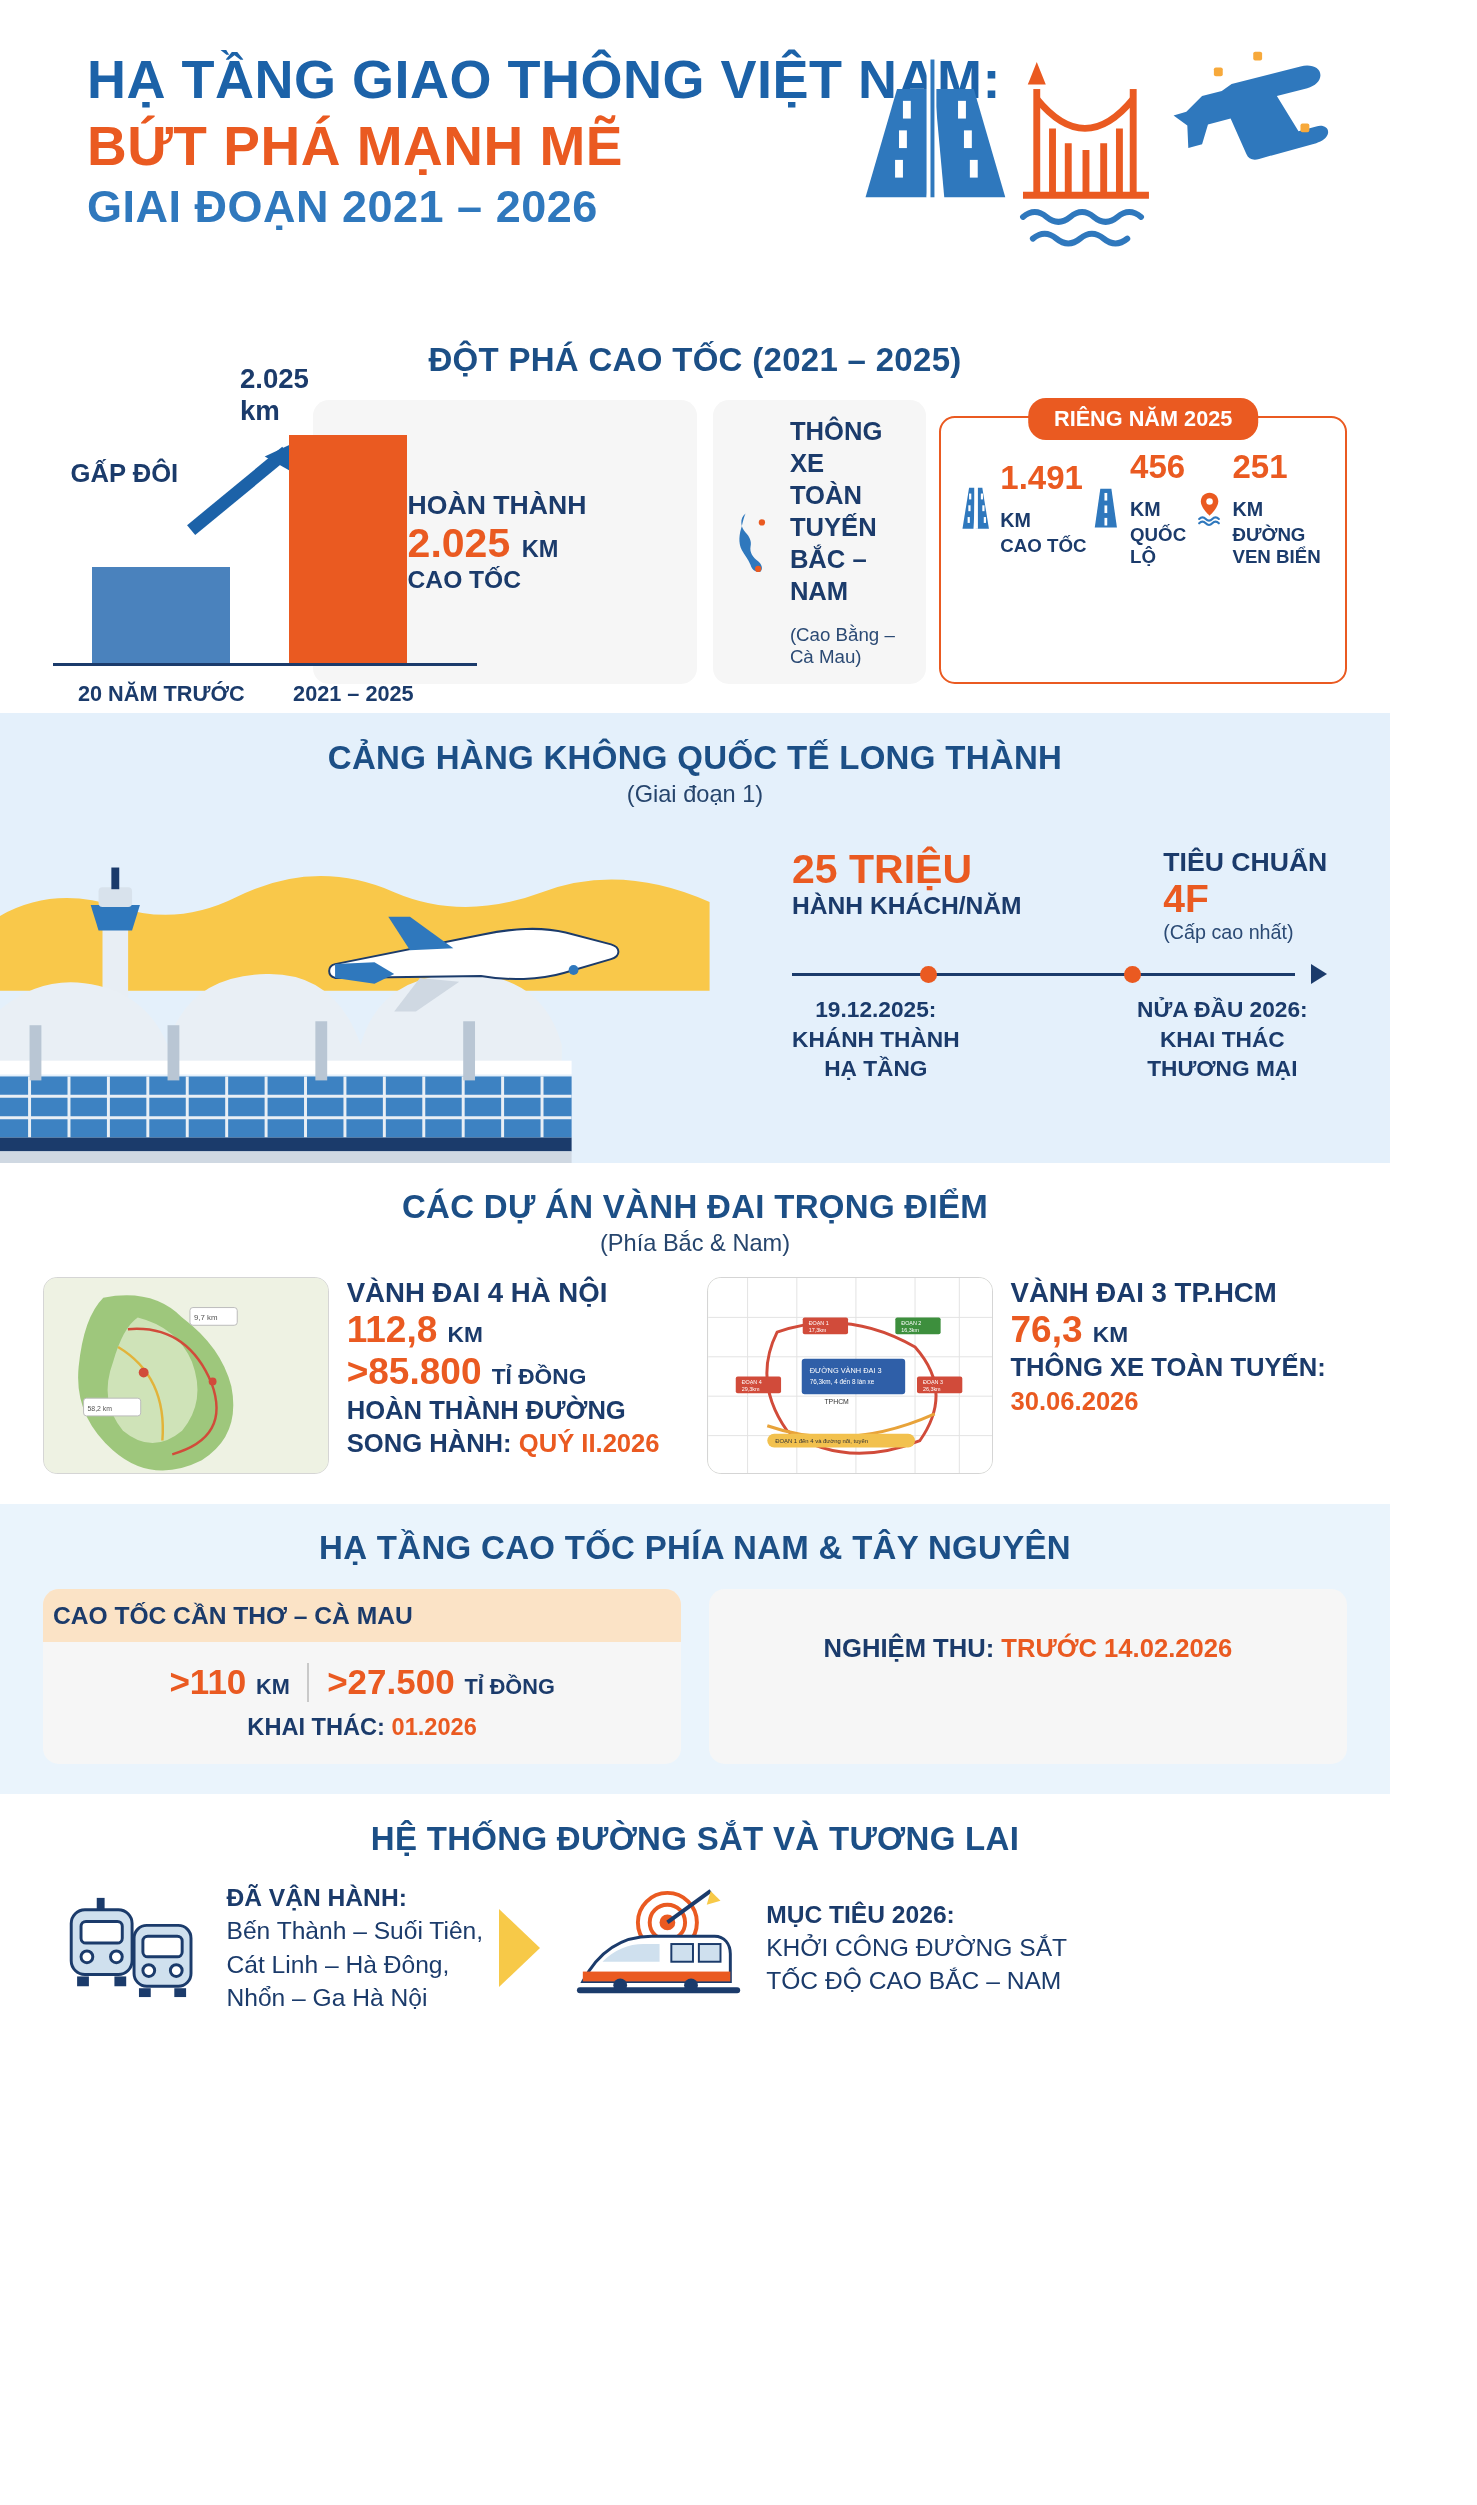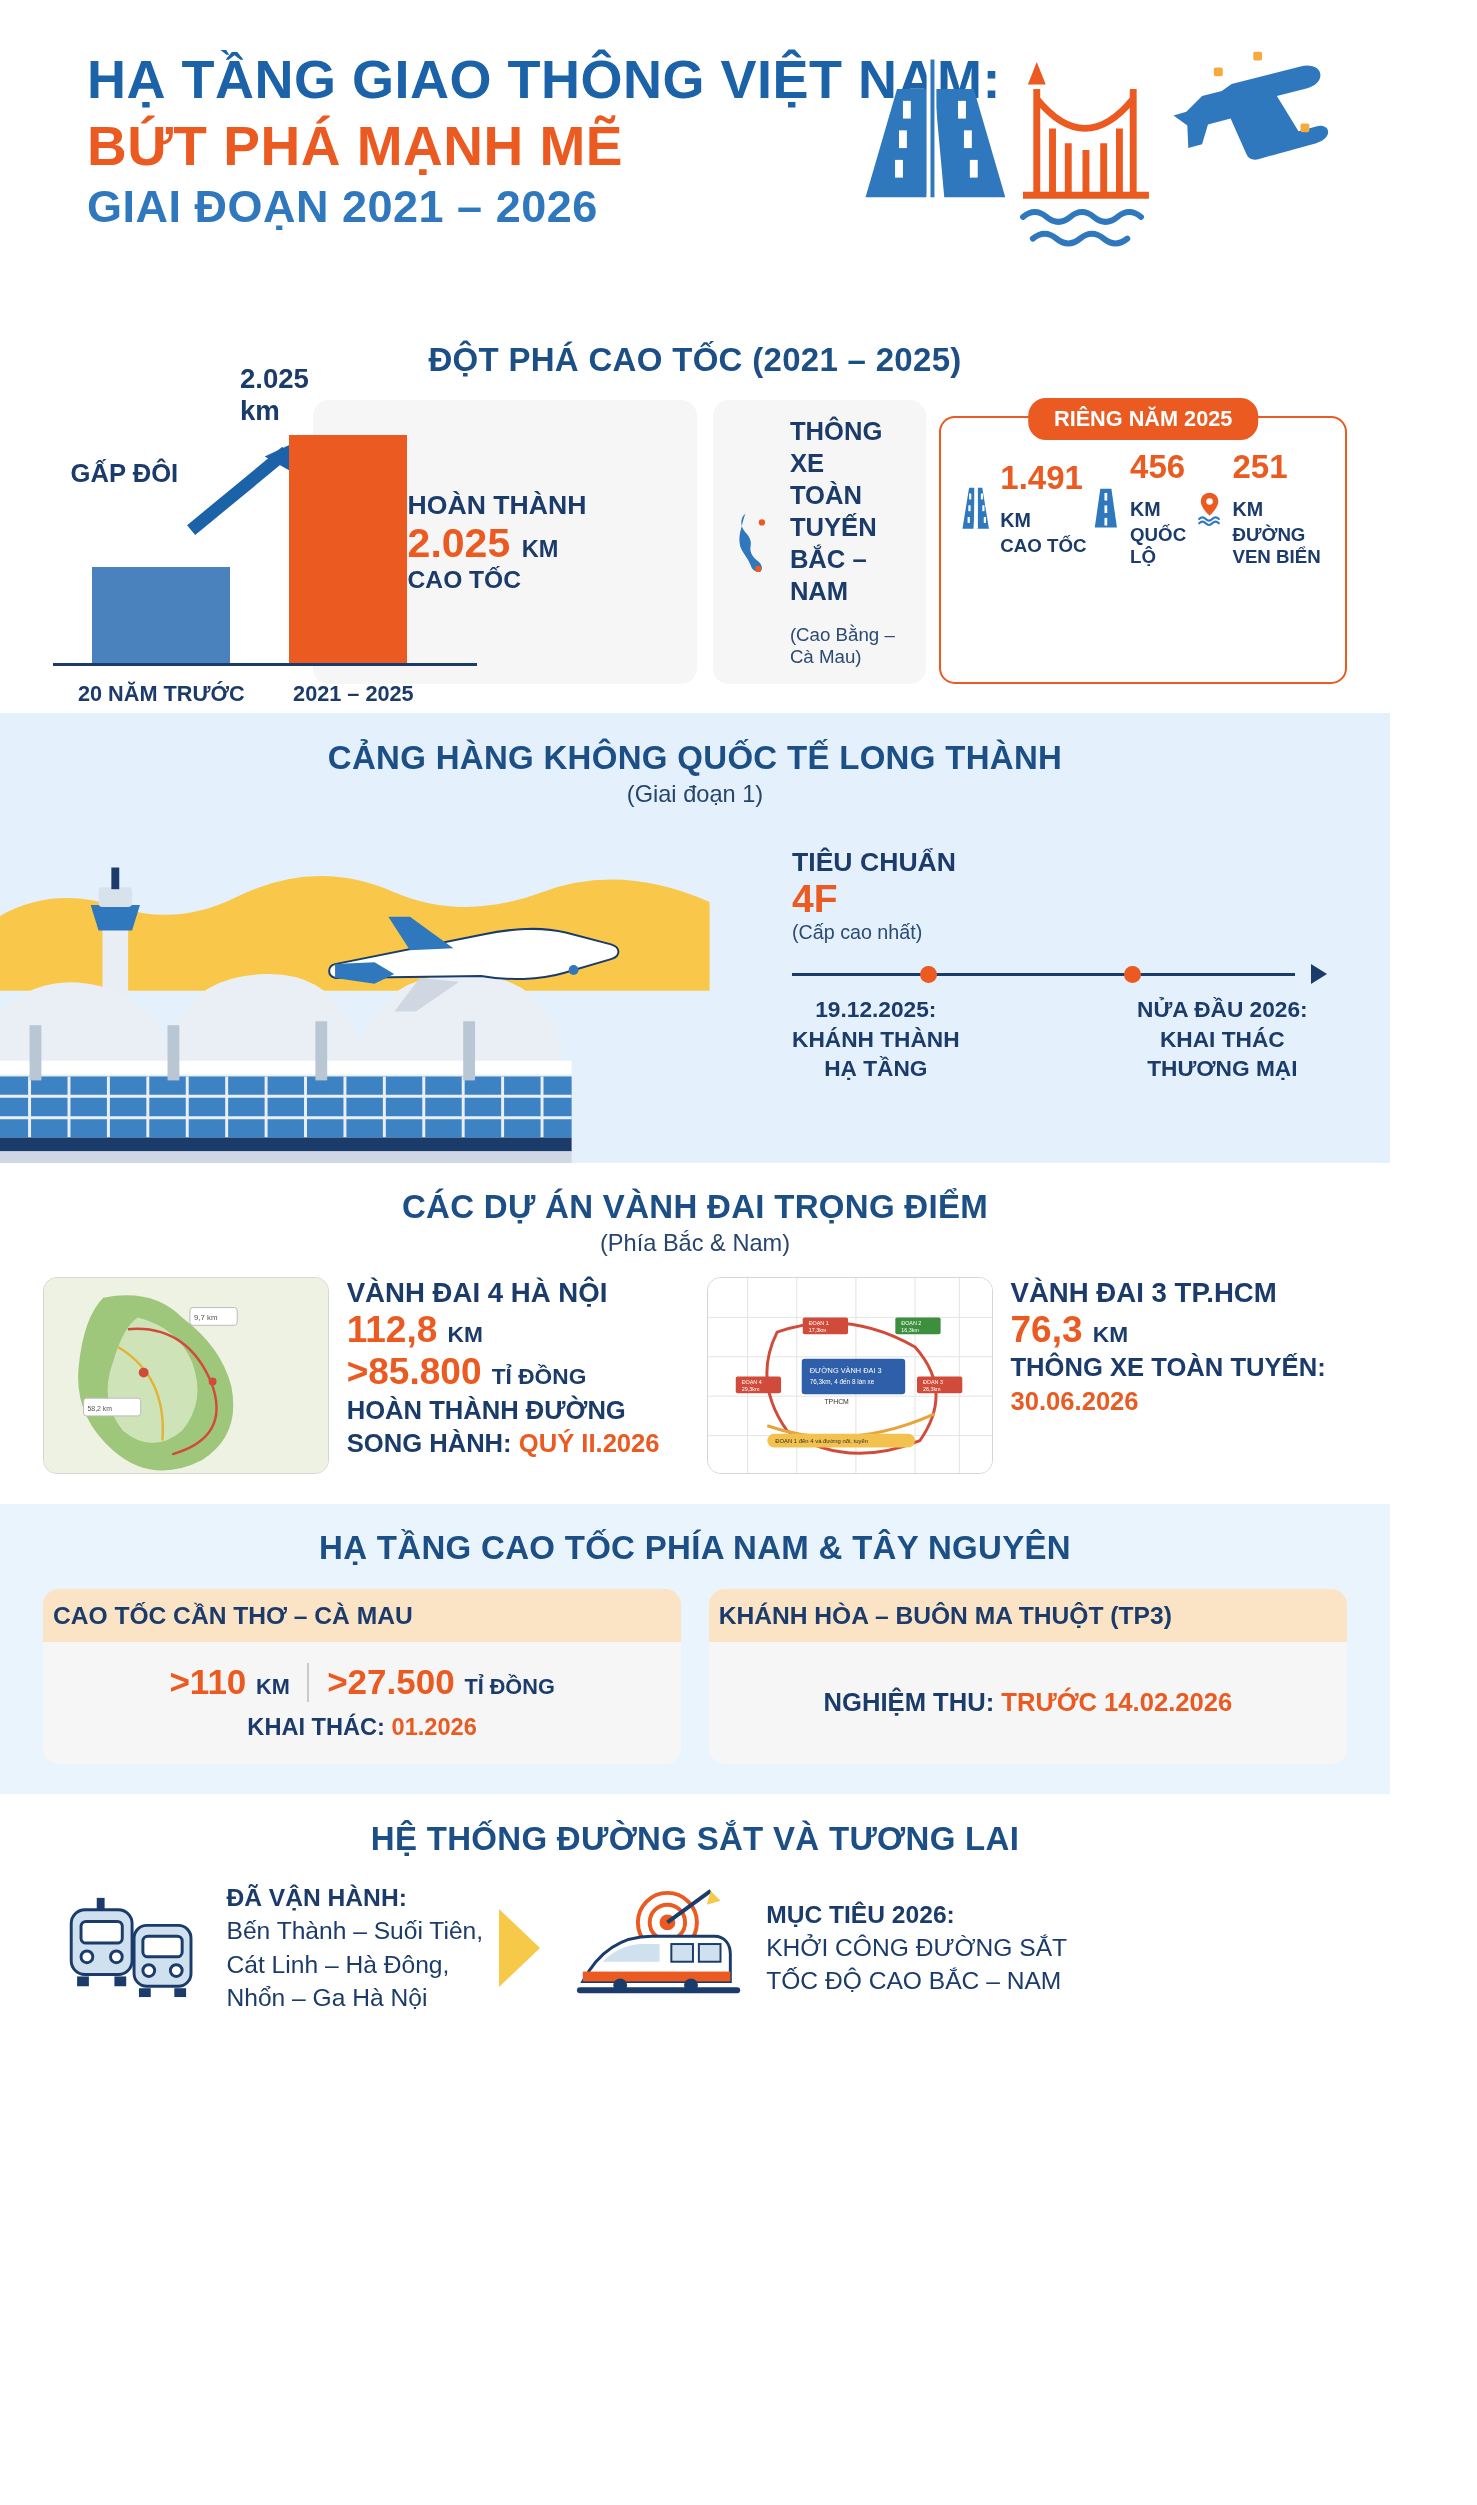--- a/index.html
+++ b/index.html
@@ -369,20 +369,24 @@
             <path d="M86 44 l-22 -34 h22 l44 32 z" fill="#2f78bd"></path>
             <path d="M96 72 l-26 34 h22 l44 -30 z" fill="#cfd8e2"></path>
             <path d="M10 58 l40 -2 20 12 -20 10 -40 -6 z" fill="#2f78bd"></path>
             <circle cx="252" cy="64" r="5" fill="#2f78bd"></circle>
           </g>
         </svg>
       </div>
 
       <div class="sec2-right">
         <div class="rowtop">
+          <div>
+            <div class="big-orange">25 TRIỆU</div>
+            <div class="mid-blue">HÀNH KHÁCH/NĂM</div>
+          </div>
           <div style="text-align:left">
             <div class="std-label">TIÊU CHUẨN</div>
             <div class="std-4f">4F</div>
             <div class="std-note">(Cấp cao nhất)</div>
           </div>
         </div>
 
         <div class="timeline">
           <div class="line"></div>
           <div class="dot d1"></div>
@@ -488,21 +492,20 @@
             <div class="p-sep"></div>
             <div class="p-big"><span>&gt;27.500</span>
               <span class="u">TỈ ĐỒNG</span></div>
           </div>
           <div class="p-sub"><span>KHAI THÁC:</span>
             <span class="hl">01.2026</span></div>
         </div>
       </div>
 
       <div class="panel">
-        <div class="panel-head">KHÁNH HÒA – BUÔN MA THUỘT (TP3)</div>
         <div class="panel-body">
           <div class="p-line"><span>NGHIỆM THU:</span>
             <span class="hl">TRƯỚC 14.02.2026</span></div>
         </div>
       </div>
     </div>
   </div>
 
   <div class="section band-white">
     <div class="sec-title">HỆ THỐNG ĐƯỜNG SẮT VÀ TƯƠNG LAI</div>

